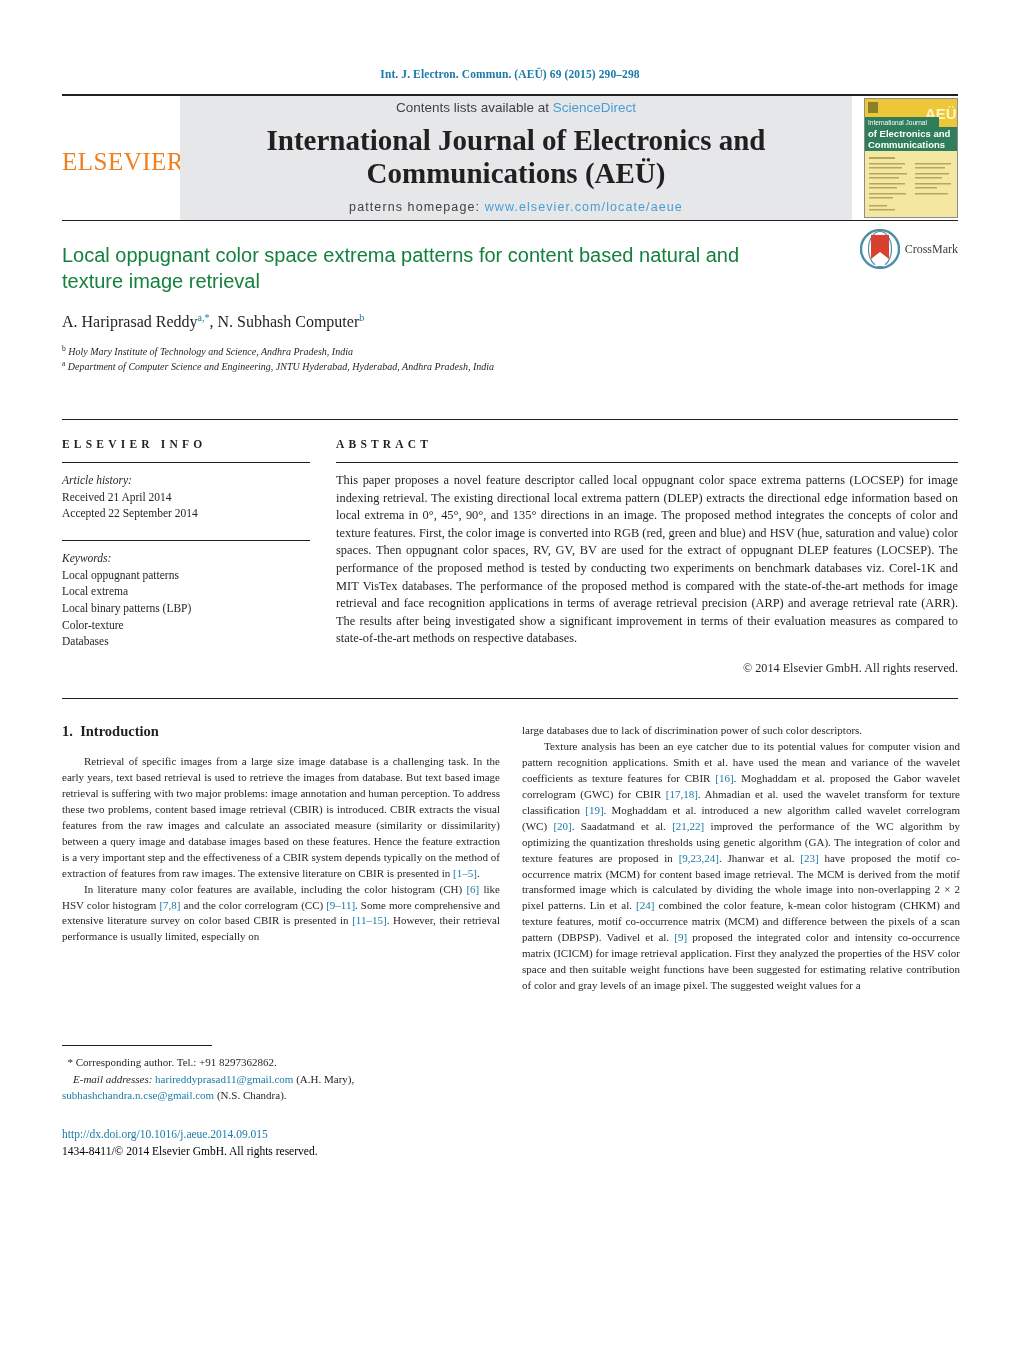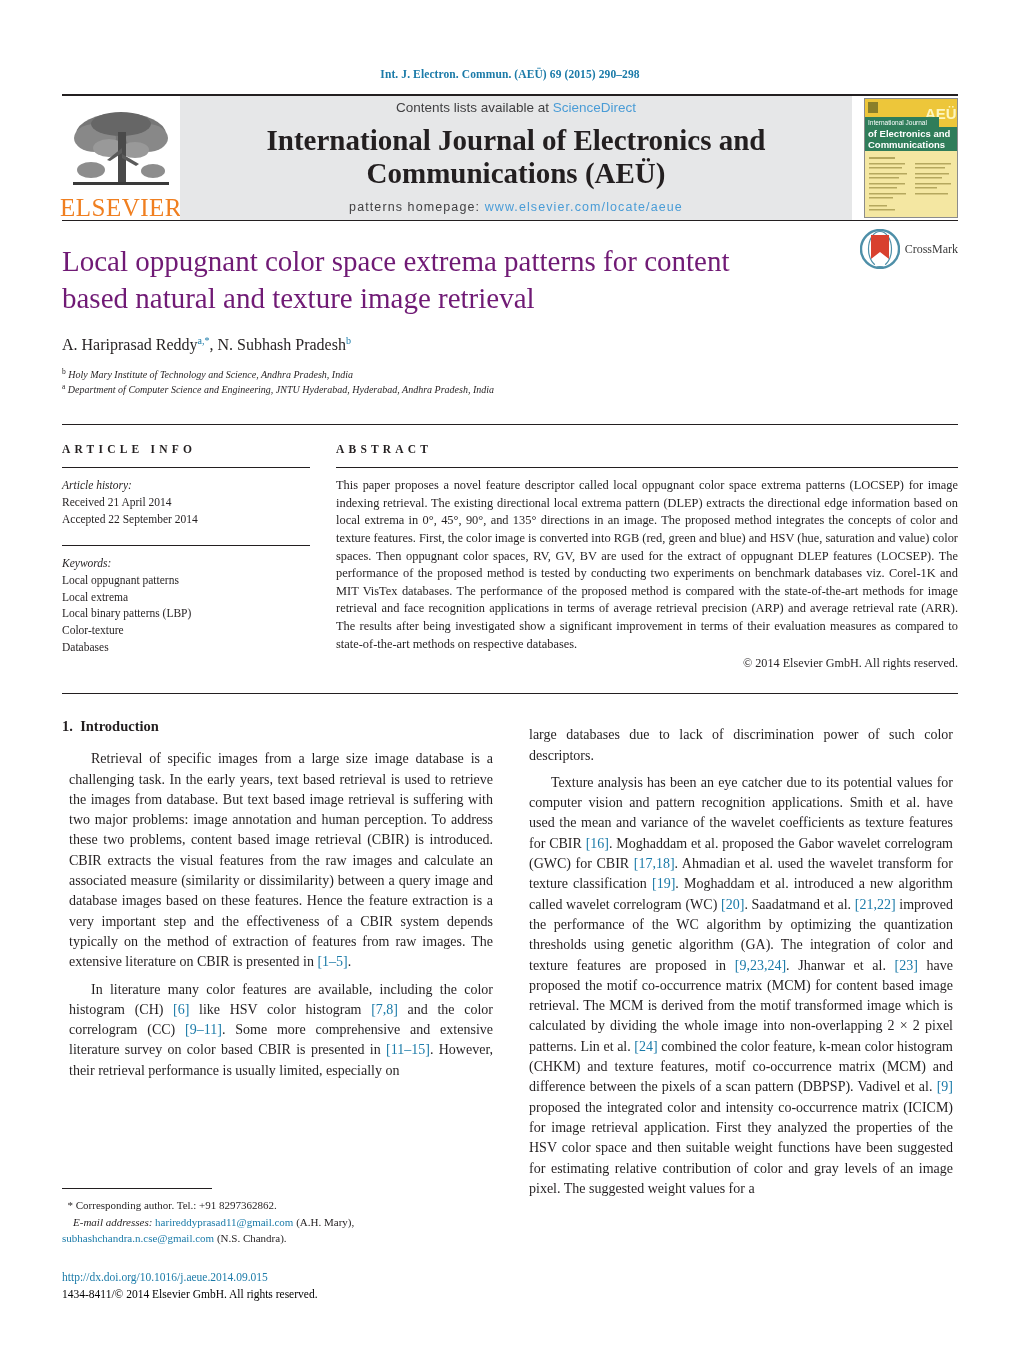--- a/index.html
+++ b/index.html
@@ -37,23 +37,22 @@
   .masthead {
     margin: 14px 62px 0 62px;
     border-top: 2.5px solid #231f20;
     display: flex;
     align-items: stretch;
     height: 124px;
   }
   .elsevier-block {
     width: 118px;
     flex: 0 0 118px;
-    padding-top: 12px;
-    display: flex;
-    flex-direction: column;
+    padding-top: 6px;
+    display: flex;
     align-items: center;
     justify-content: flex-start;
     background: #fff;
   }
   .tree-svg { display:block; }
   .elsevier-word {
     font-family: "Liberation Serif", serif;
     font-size: 25px;
     letter-spacing: .5px;
     color: #f07f20;
@@ -115,25 +114,25 @@
 
   
   .titleband {
     margin: 0 62px;
     border-top: 1.6px solid #231f20;
     padding-top: 22px;
     position: relative;
     min-height: 150px;
   }
   .paper-title {
-    font-family: Liberation Serif, serif;
-    font-size: 29px;
+    font-family: Liberation Sans, sans-serif;
+    font-size: 20px;
     line-height: 1.28;
     font-weight: 400;
-    color: #701a75;
+    color: #15803d;
     width: 700px;
     margin: 0 0 18px 0;
   }
   .authors {
     font-family: "Liberation Serif", serif;
     font-size: 16px;
     color: #231f20;
     margin-bottom: 12px;
   }
   .authors sup { font-size: 10px; color:#1a7aa8; }
@@ -194,21 +193,21 @@
     font-family: "Liberation Serif", serif;
     font-size: 12.4px;
     line-height: 1.42;
     text-align: justify;
     color: #231f20;
   }
   .copyright {
     text-align: right;
     font-family: "Liberation Serif", serif;
     font-size: 12.2px;
-    margin-top: 3px;
+    margin-top: 13px;
     color: #231f20;
   }
 
   
   .bodyband {
     margin: 22px 62px 0 62px;
     border-top: 1.6px solid #231f20;
     padding-top: 24px;
     display: flex;
     gap: 22px;
@@ -217,24 +216,24 @@
   .bcol { width: 438px; flex: 0 0 438px; position: relative; }
   h2.section-title {
     font-family: "Liberation Serif", serif;
     font-size: 14.5px;
     font-weight: bold;
     margin: 0 0 14px 0;
     color: #231f20;
   }
   p.body-p {
     font-family: "Liberation Serif", serif;
-    font-size: 14px;
+    font-size: 11px;
     line-height: 1.45;
     text-align: justify;
-    margin: 7px;
+    margin: 0;
     text-indent: 22px;
     color: #231f20;
   }
   p.body-p.cont { text-indent: 0; }
   a.ref, .ref {
     color: #1a7aa8;
     text-decoration: none;
   }
   
   .footnote {
@@ -340,21 +339,21 @@
             <rect x="4" y="110" width="26" height="1.5"></rect>
           </g>
         </svg>
       </div>
     </div>
   </div>
 
   <div class="titleband">
     <h1 class="paper-title">Local oppugnant color space extrema patterns for content based natural and texture image retrieval</h1>
     <div class="authors">
-      <span>A. Hariprasad Reddy</span><sup>a</sup><sup class="star">,*</sup>, <span>N. Subhash Pradesh</span><sup>b</sup>
+      <span>A. Hariprasad Reddy</span><sup>a</sup><sup class="star">,*</sup>, <span>N. Subhash Computer</span><sup>b</sup>
     </div>
     <div class="affil">
       <sup>b</sup> <span>Holy Mary Institute of Technology and Science, Andhra Pradesh, India</span>
     </div>
     <div class="affil">
       <sup>a</sup> <span>Department of Computer Science and Engineering, JNTU Hyderabad, Hyderabad, Andhra Pradesh, India</span>
     </div>
 
     <div class="crossmark">
       <svg width="40" height="40" viewBox="0 0 40 40">
@@ -362,21 +361,21 @@
         <ellipse cx="20" cy="20" rx="11.5" ry="17.5" fill="#ffffff" stroke="#4e8fa8" stroke-width="1.2"></ellipse>
         <path d="M11 6 L29 6 L29 30 L20 23 L11 30 Z" fill="#d8412f"></path>
         <path d="M20 28 L26 37 L14 37 Z" fill="#ffffff"></path>
       </svg>
       <span class="crossmark-label">CrossMark</span>
     </div>
   </div>
 
   <div class="infoband">
     <div class="col-info">
-      <div class="sec-head">ARTICLE INFO</div>
+      <div class="sec-head">ELSEVIER INFO</div>
       <div class="rule-thin"></div>
       <div class="info-block">
         <div class="it">Article history:</div>
         <div>Received 21 April 2014</div>
         <div>Accepted 22 September 2014</div>
       </div>
       <div class="info-gap"></div>
       <div class="rule-thin"></div>
       <div class="info-block">
         <div class="it">Keywords:</div>

